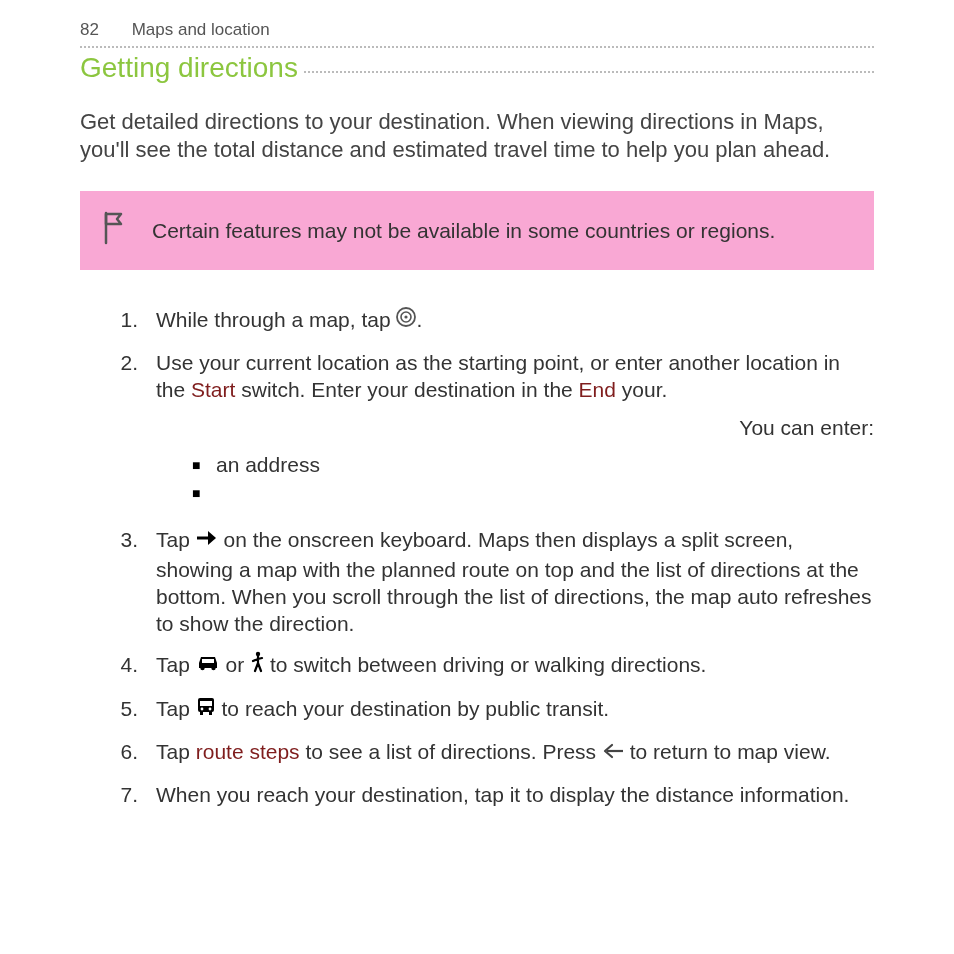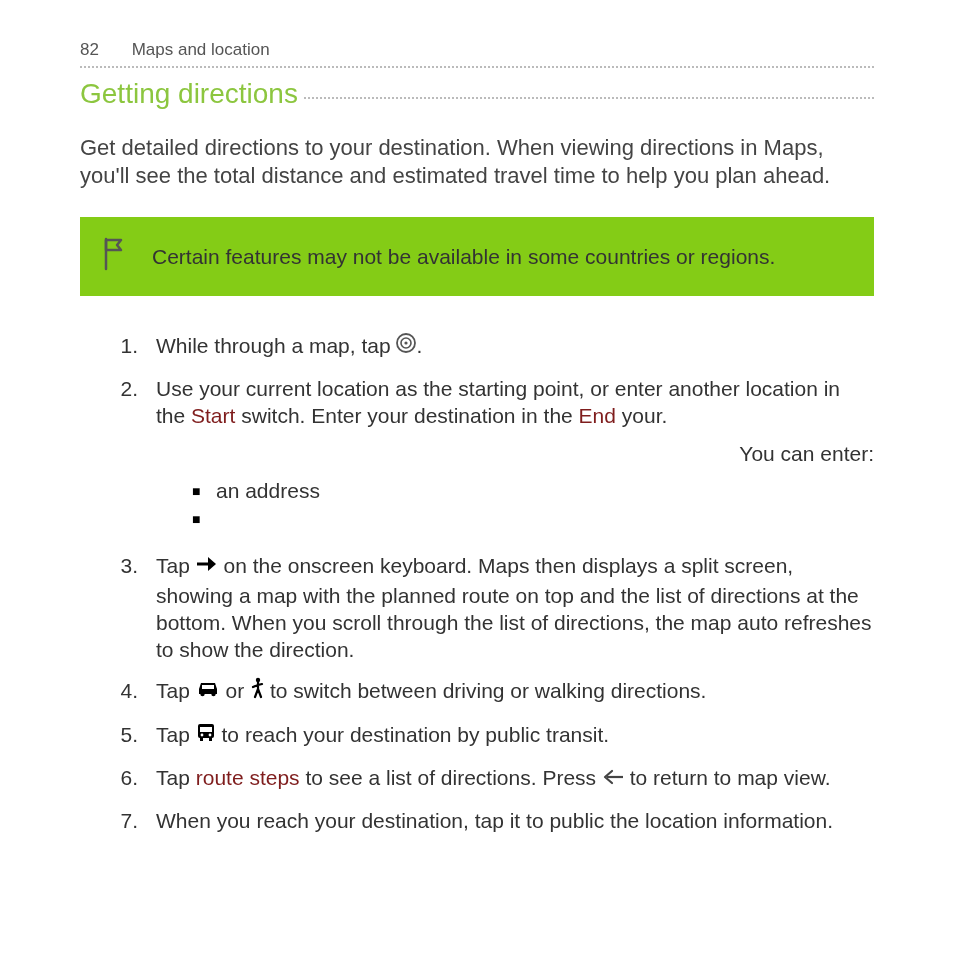--- a/index.html
+++ b/index.html
@@ -7,41 +7,41 @@
     padding: 0;
     width: 954px;
     height: 954px;
     background: #fff;
     font-family: "Segoe UI", "Helvetica Neue", Arial, sans-serif;
     font-weight: 300;
     color: #333;
   }
   .page {
     box-sizing: border-box;
-    padding: 40px 80px 40px 80px;
+    padding: 20px 80px 40px 80px;
     width: 954px;
   }
   .header-line {
     font-size: 17px;
     color: #555;
     margin-bottom: 6px;
   }
   .page-num {
     display: inline-block;
     margin-right: 28px;
   }
   .dotted {
     border: none;
     border-top: 2px dotted #bbb;
     margin: 0;
   }
   .section-title-row {
     display: flex;
     align-items: baseline;
-    margin-top: 10px;
+    margin-top: 4px;
   }
   .section-title {
     font-size: 28px;
     color: #8cc63f;
     font-weight: 300;
     white-space: nowrap;
     padding-right: 6px;
   }
   .section-title-dots {
     flex: 1;
@@ -50,21 +50,21 @@
     top: -4px;
   }
   .intro {
     font-size: 22px;
     color: #444;
     margin-top: 24px;
     line-height: 1.25;
     font-weight: 300;
   }
   .note-box {
-    background: #84cc16;
+    background: #f9a8d4;
     margin-top: 28px;
     padding: 20px 22px 20px 22px;
     display: flex;
     align-items: center;
     font-size: 21px;
     color: #333;
   }
   .flag-icon {
     margin-right: 24px;
     flex: 0 0 auto;
@@ -225,17 +225,17 @@
       <div class="step-body">
         <span>Tap </span><span class="medium">route steps</span><span> to see a list of directions. Press </span><span class="inline-icon"><svg width="22" height="16" viewBox="0 0 22 16">
               <line x1="21" y1="8" x2="5" y2="8" stroke="#444" stroke-width="2.2"></line>
               <path d="M10 2 L3 8 L10 14" fill="none" stroke="#444" stroke-width="2.2" stroke-linecap="round" stroke-linejoin="round"></path>
             </svg></span><span> to return to map view.</span>
       </div>
     </div>
 
     <div class="step">
       <div class="step-num">7.</div>
-      <div class="step-body">When you reach your destination, tap it to public the location information.</div>
+      <div class="step-body">When you reach your destination, tap it to display the distance information.</div>
     </div>
 
   </div>
 </div>
 
 </body></html>

